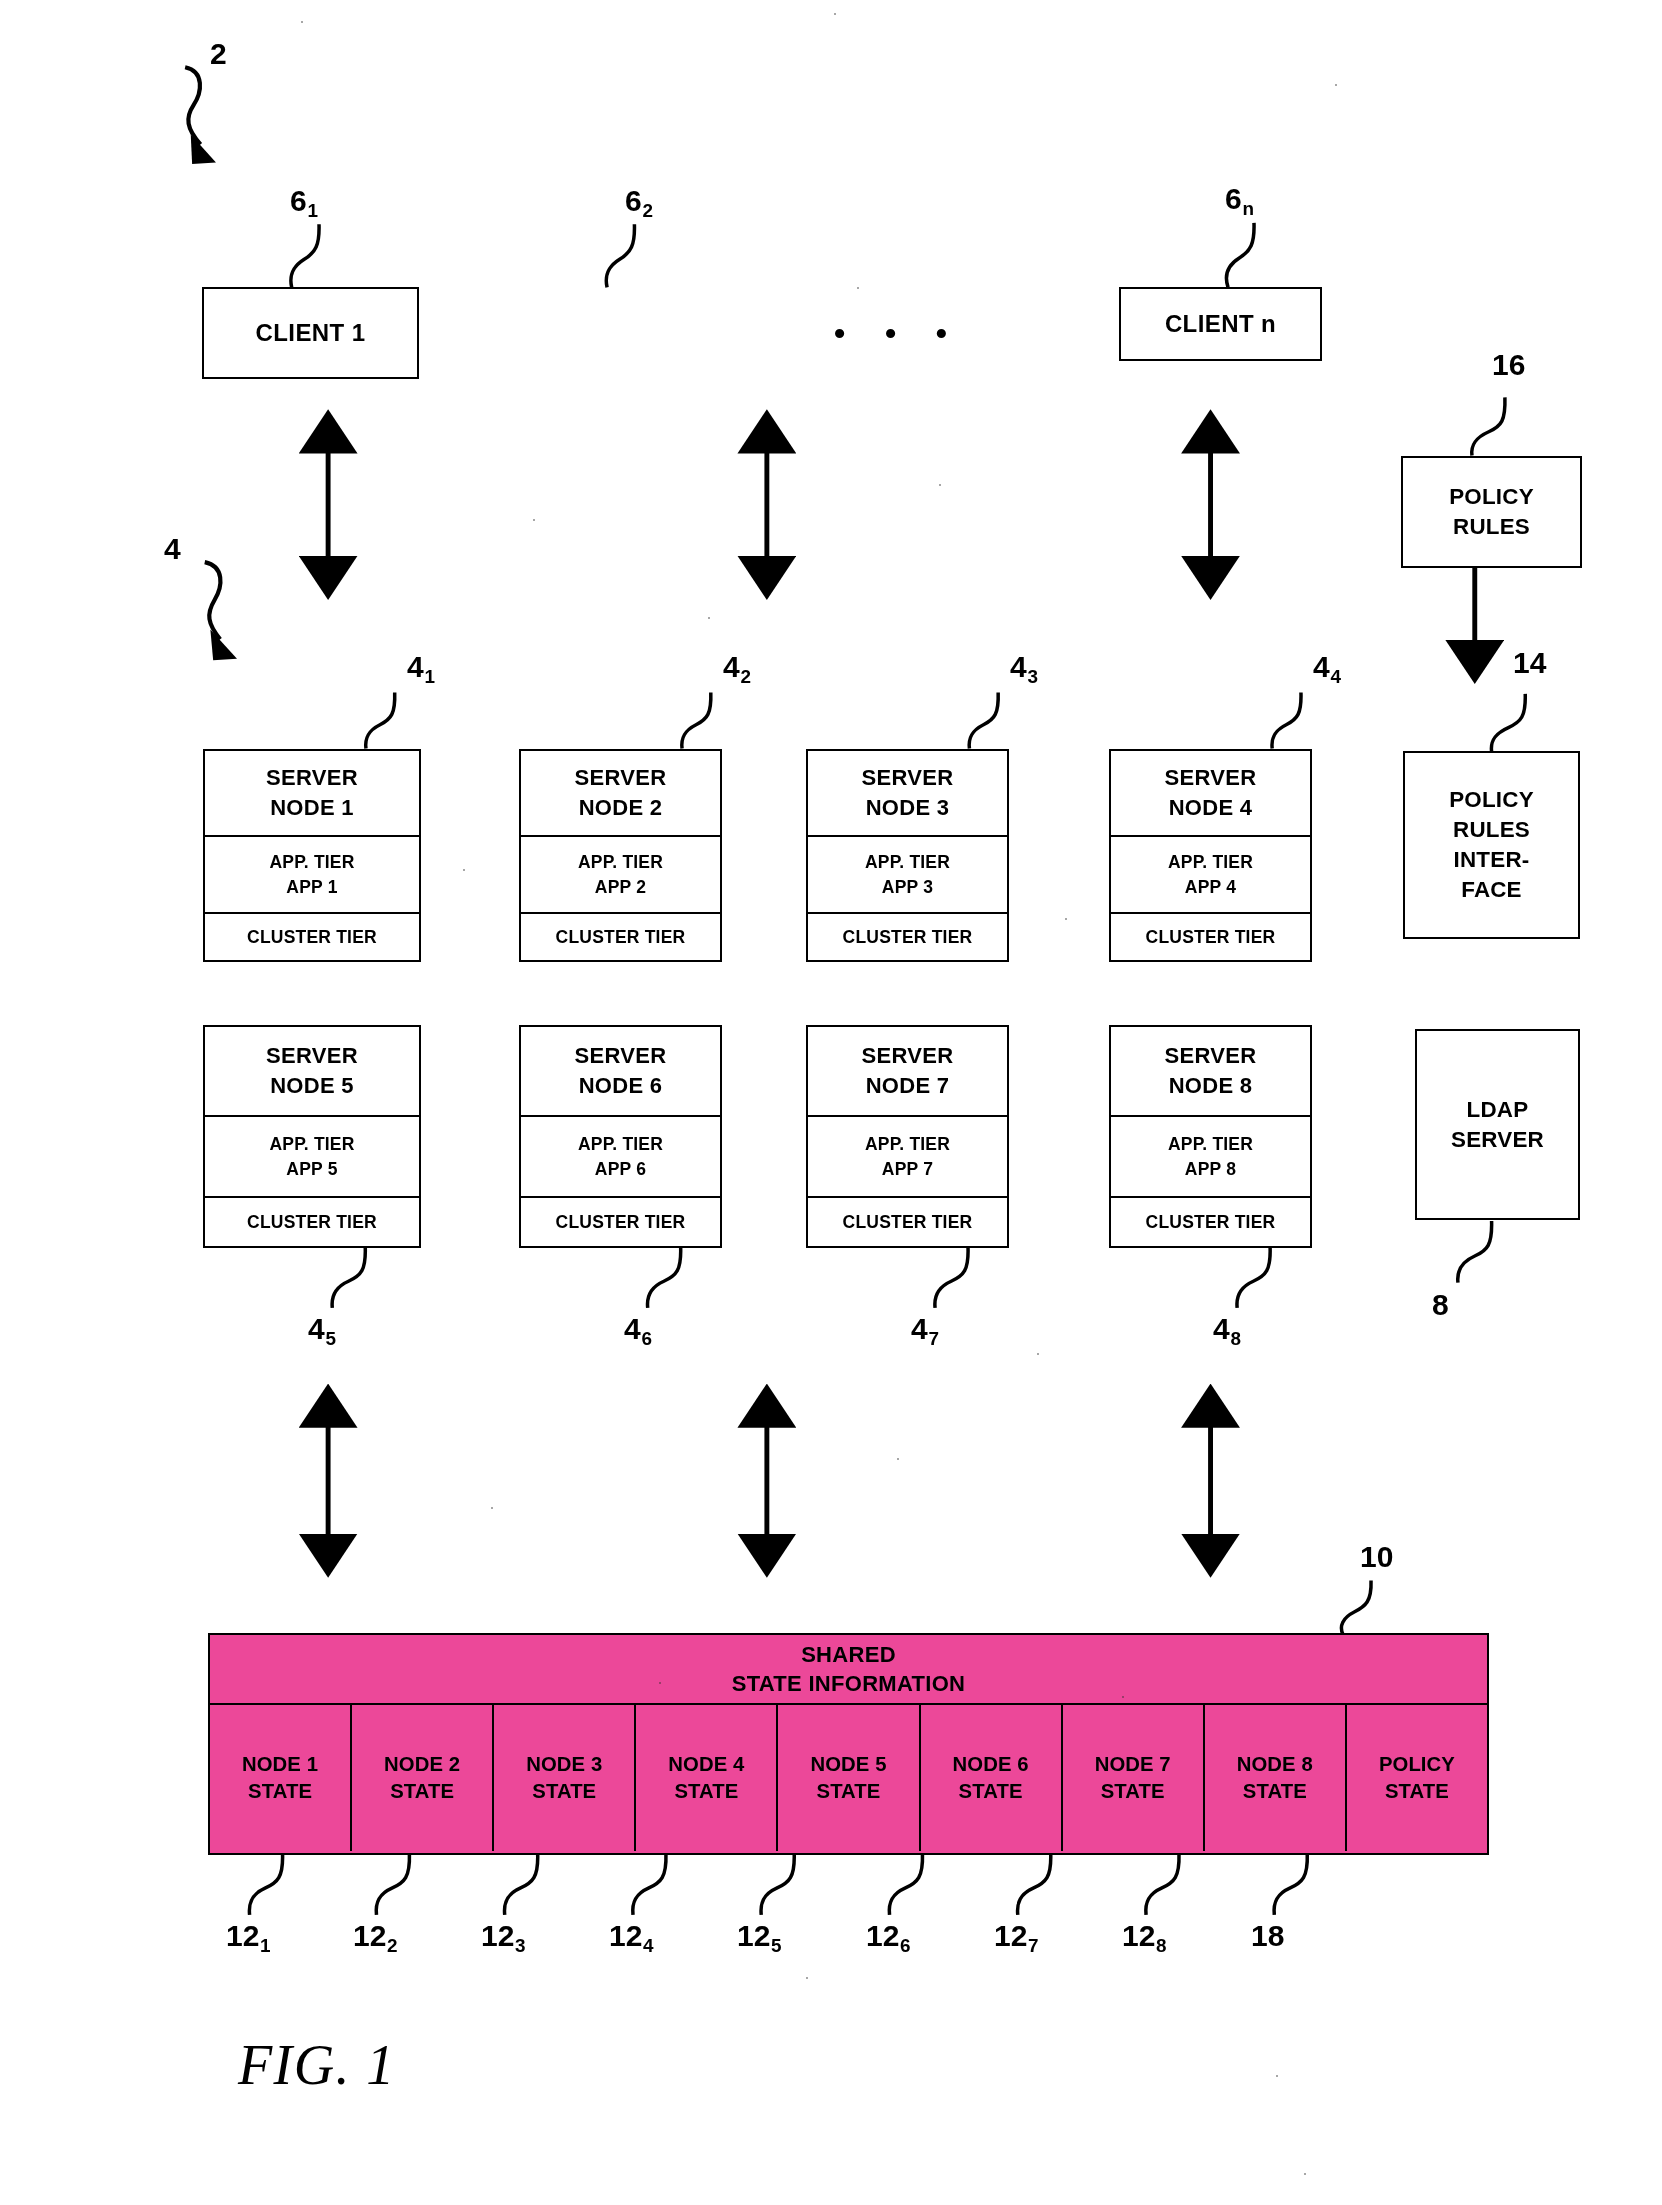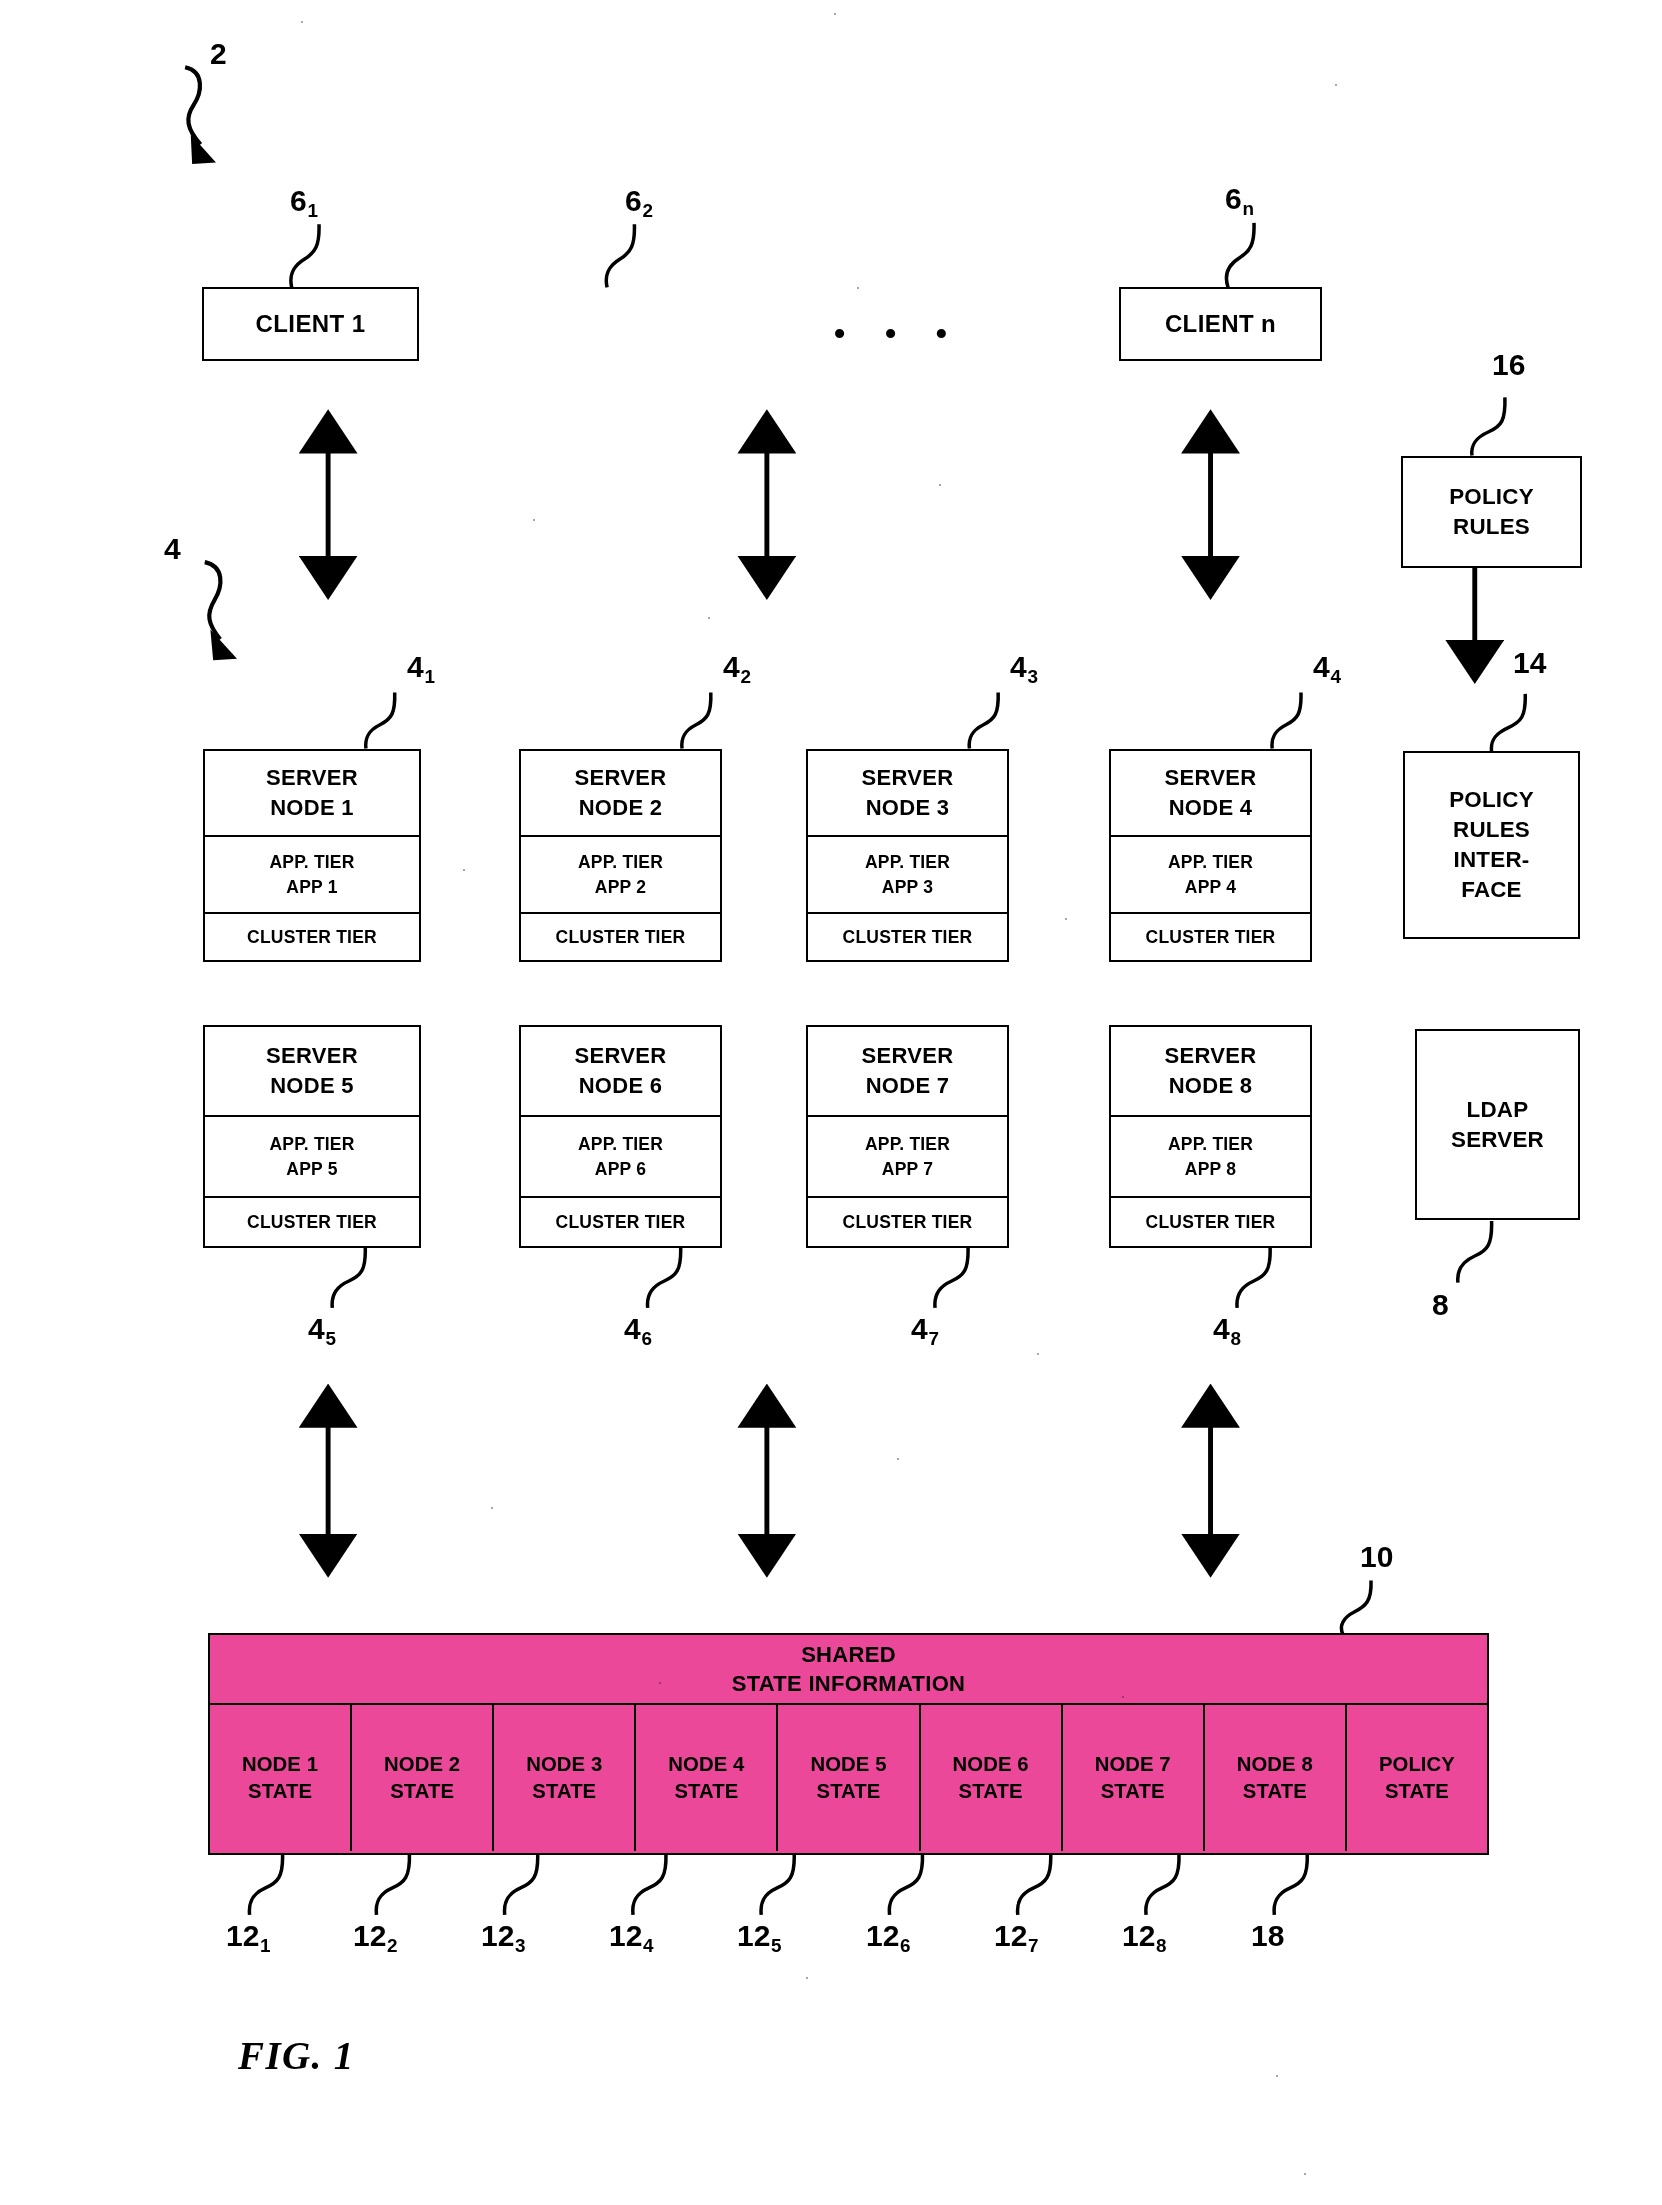--- a/index.html
+++ b/index.html
@@ -131,22 +131,22 @@
     line-height: 1.34;
     letter-spacing: 0.1px;
   }
   .shared-cell + .shared-cell {
     border-left: 2.8px solid #000;
   }
   .fig-caption {
     position: absolute;
     font-family: "Liberation Serif", serif;
     font-style: italic;
-    font-weight: bold;
-    font-size: 39px;
+    font-weight: normal;
+    font-size: 56px;
     letter-spacing: 1.4px;
   }
   .dots {
     position: absolute;
     font-size: 32px;
     font-weight: bold;
     letter-spacing: 15.4px;
     line-height: 1;
   }
   .speck {
@@ -249,21 +249,21 @@
   </svg>
 
   <div class="ref" style="left:210px; top:39px;">2</div>
 
   <div class="ref" style="left:164px; top:534px;">4</div>
 
   <div class="ref" style="left:290px; top:186px;"><span>6</span><sub>1</sub></div>
   <div class="ref" style="left:606px; top:186px;margin-left:19px;"><span>6</span><sub>2</sub></div>
   <div class="ref" style="left:1225px; top:184px;"><span>6</span><sub>n</sub></div>
 
-  <div class="box client-box" style="left:202px; top:287px; width:217px; height:74px;">
+  <div class="box client-box" style="left:202px; top:287px; width:217px; height:92px;">
     <div class="client-label">CLIENT 1</div>
   </div>
 
 
   <div class="dots" style="left:834px; top:317px;">• • •</div>
 
   <div class="box client-box" style="left:1119px; top:287px; width:203px; height:74px;">
     <div class="client-label">CLIENT n</div>
   </div>
 

